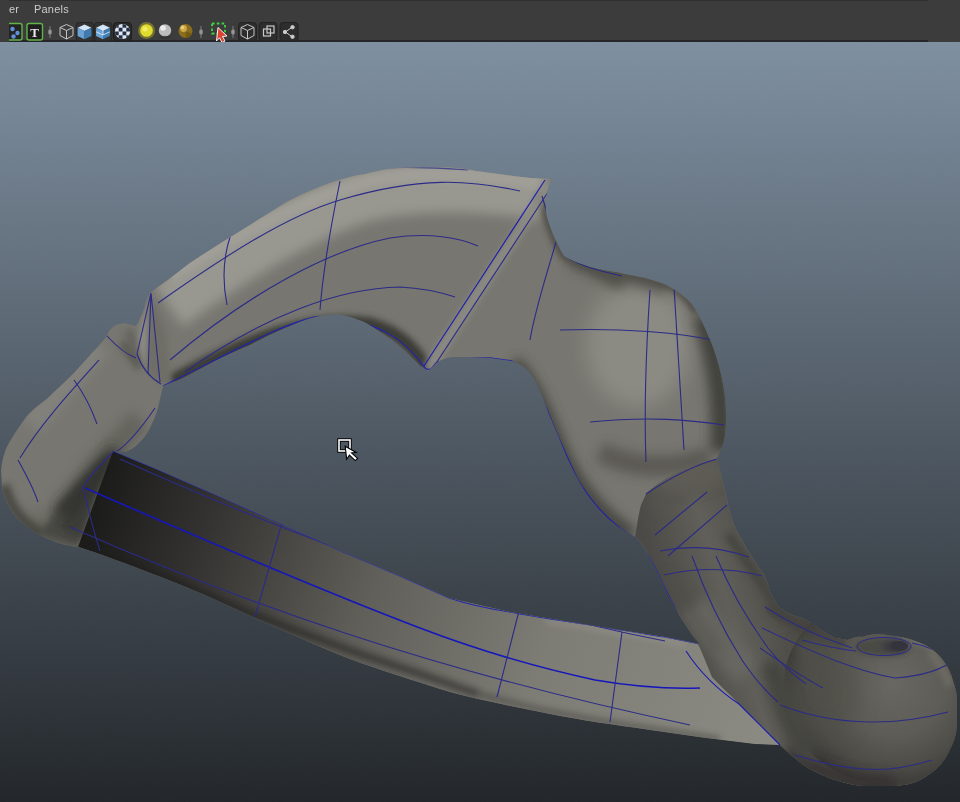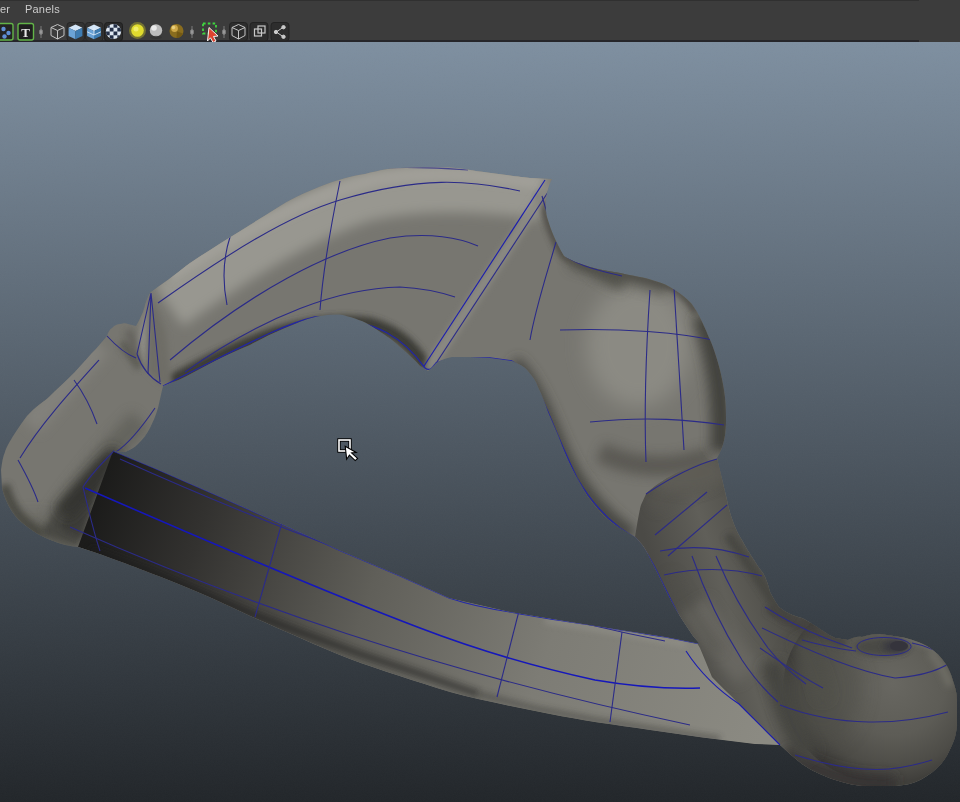--- a/index.html
+++ b/index.html
@@ -1,17 +1,17 @@
 <!DOCTYPE html>
 <html><head><meta charset="utf-8">
 <style>
 html,body{margin:0;padding:0}
 #root{position:relative;width:960px;height:802px;overflow:hidden;background:#3c3c3c;font-family:"Liberation Sans",sans-serif}
 #vp{position:absolute;left:0;top:0}
-#bar{position:absolute;left:0;top:0;width:919px;height:42px;background:linear-gradient(#303030 0px,#303030 1px,#3c3c3c 1px,#3c3c3c 40px,#26262a 40px);}
+#bar{position:absolute;left:9px;top:0;width:919px;height:42px;background:linear-gradient(#303030 0px,#303030 1px,#3c3c3c 1px,#3c3c3c 40px,#26262a 40px);}
 #bar .mt{position:absolute;top:3px;font-size:11px;color:#cbcbcb;letter-spacing:0.2px}
 </style></head>
 <body>
 <div id="root">
 <svg id="vp" width="960" height="802" viewBox="0 0 960 802">
 <defs>
 <linearGradient id="bgg" x1="0" y1="42" x2="0" y2="802" gradientUnits="userSpaceOnUse">
 <stop offset="0" stop-color="#7e8fa0"></stop>
           <stop offset="1" stop-color="#22262a"></stop>
 </linearGradient>

